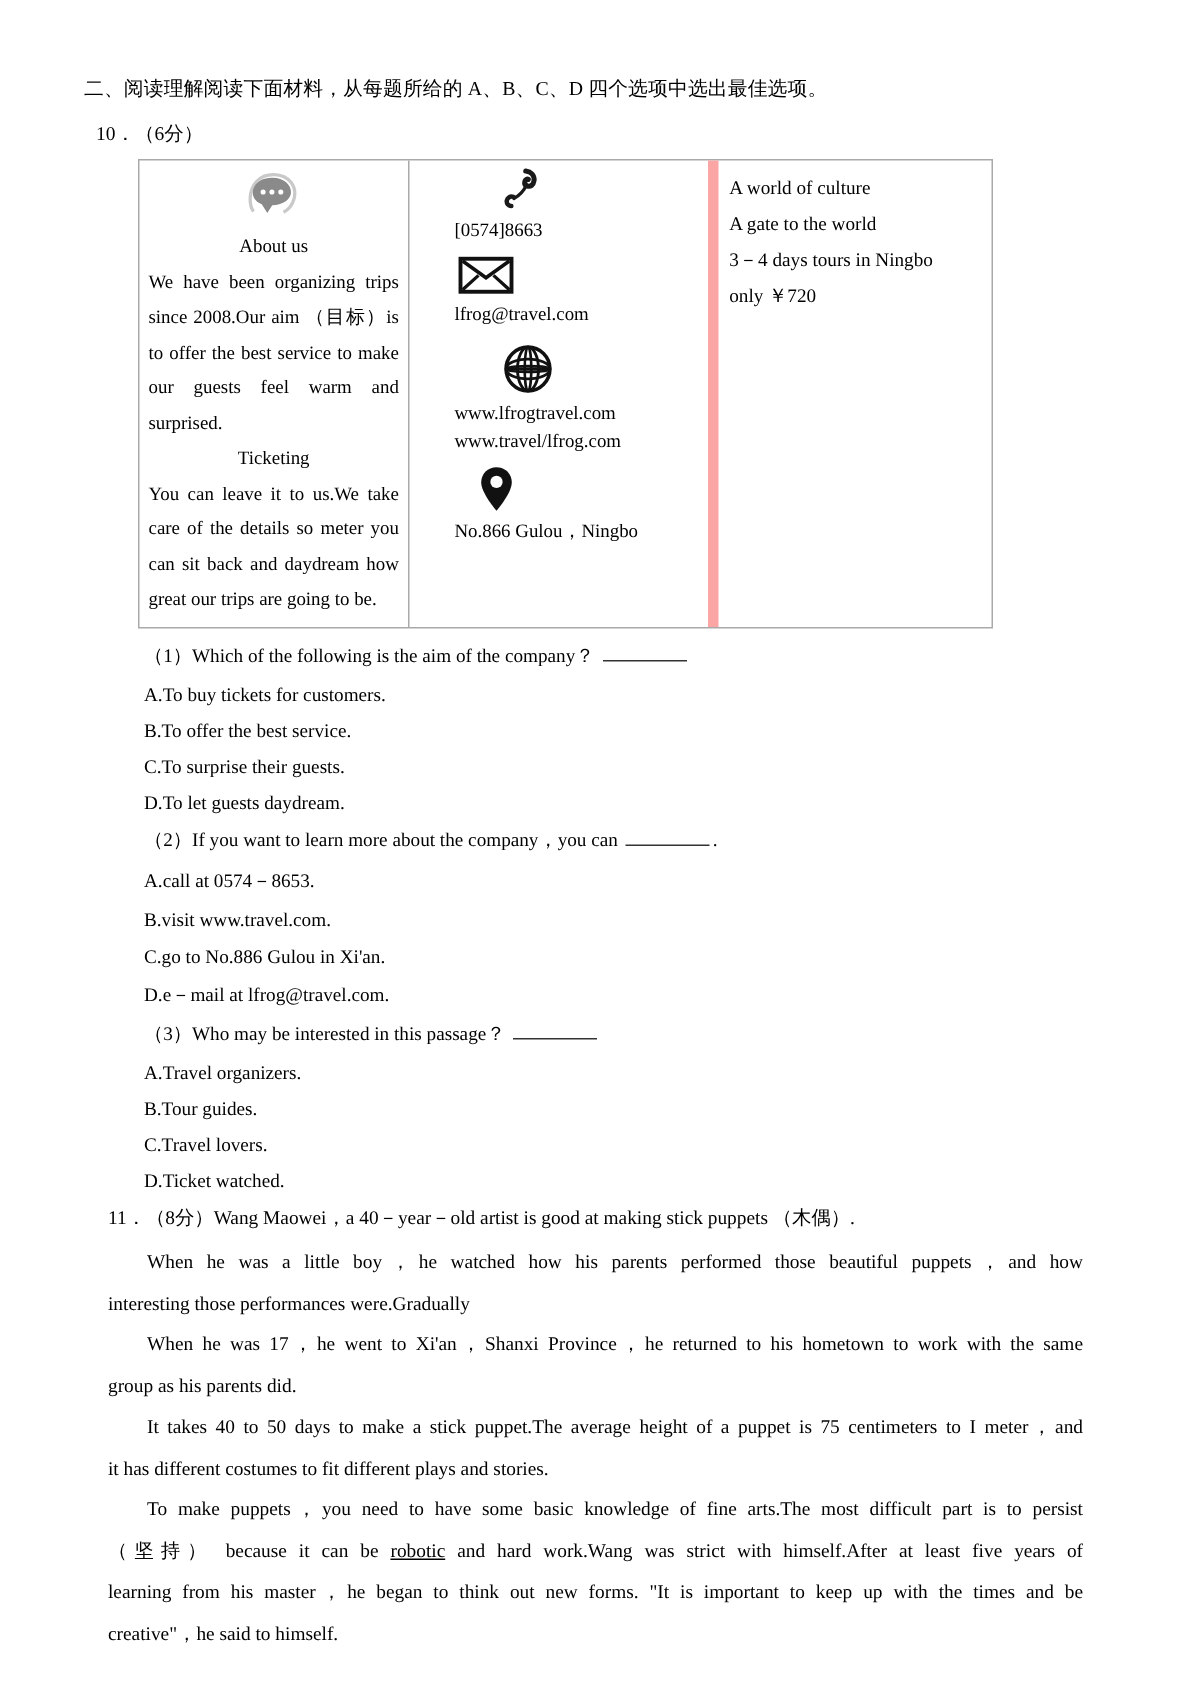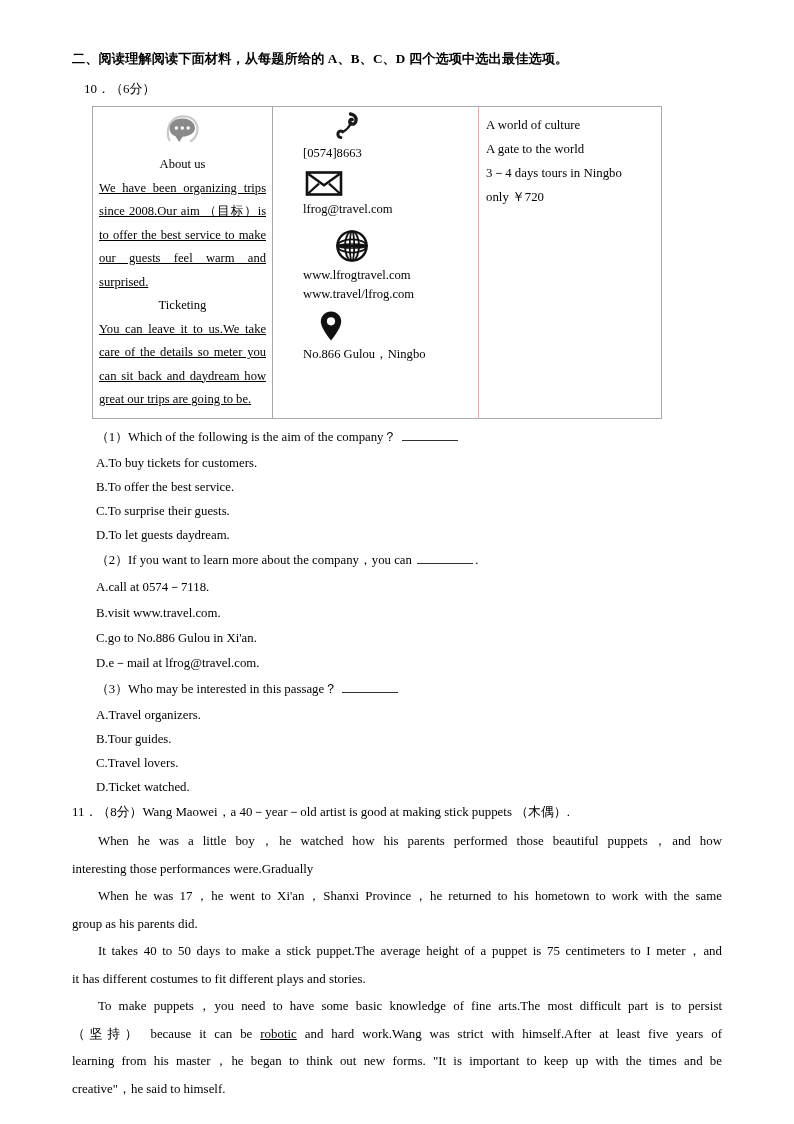--- a/index.html
+++ b/index.html
@@ -18,34 +18,34 @@
   .page {
     position: absolute;
     left: 0; top: 0;
     width: 794px;
     height: 1124px;
   }
 
   
   .section-heading {
     position: absolute;
-    left: 72px;
+    left: 56px;
     top: 50px;
     width: 660px;
     font-size: 13.2px;
-    font-weight: bold;
+    font-weight: normal;
     letter-spacing: 0.1px;
     line-height: 18px;
     white-space: nowrap;
   }
 
   
   .q10-stem {
     position: absolute;
-    left: 84px;
+    left: 64px;
     top: 80px;
     font-size: 13px;
     line-height: 18px;
   }
 
   
   .ad-table {
     position: absolute;
     left: 92px;
     top: 106px;
@@ -60,21 +60,21 @@
     height: 100%;
     position: relative;
   }
   .ad-col.c1 {
     width: 188px;
     border-right: 1px solid #a9a9a9;
     padding: 4px 6px 4px 6px;
   }
   .ad-col.c2 {
     width: 190px;
-    border-right: 1px solid #fca5a5;
+    border-right: 7px solid #fca5a5;
     padding: 4px 8px 4px 6px;
     margin-left: 24px;
   }
   .ad-col.c3 {
     width: 190px;
     padding: 6px 6px 4px 7px;
   }
 
   .col1-icon-wrap {
     height: 40px;
@@ -86,21 +86,20 @@
     line-height: 23.5px;
   }
   .about-body .lbl {
     display: block;
     text-align: center;
   }
   .about-body .just {
     display: block;
     text-align: justify;
     text-align-last: justify;
-    text-decoration: underline;
   }
   .about-body .just.last {
     text-align-last: left;
   }
 
   .c2-line {
     font-size: 12.6px;
     line-height: 19px;
     white-space: nowrap;
   }
@@ -269,21 +268,21 @@
   </div>
   <div class="opt" style="top:454px">A.To buy tickets for customers.</div>
   <div class="opt" style="top:478px">B.To offer the best service.</div>
   <div class="opt" style="top:502px">C.To surprise their guests.</div>
   <div class="opt" style="top:526px">D.To let guests daydream.</div>
 
   <div class="subq" style="top:551px">
     <span>（2）</span><span>If you want to learn more about the company，you can</span>
     <span class="blank-line"></span><span>.</span>
   </div>
-  <div class="opt" style="top:578px">A.call at 0574－7118.</div>
+  <div class="opt" style="top:578px">A.call at 0574－8653.</div>
   <div class="opt" style="top:604px">B.visit www.travel.com.</div>
   <div class="opt" style="top:629px">C.go to No.886 Gulou in Xi'an.</div>
   <div class="opt" style="top:654px">D.e－mail at lfrog@travel.com.</div>
 
   <div class="subq" style="top:680px">
     <span>（3）</span><span>Who may be interested in this passage？</span>
     <span class="blank-line"></span>
   </div>
   <div class="opt" style="top:706px">A.Travel organizers.</div>
   <div class="opt" style="top:730px">B.Tour guides.</div>

